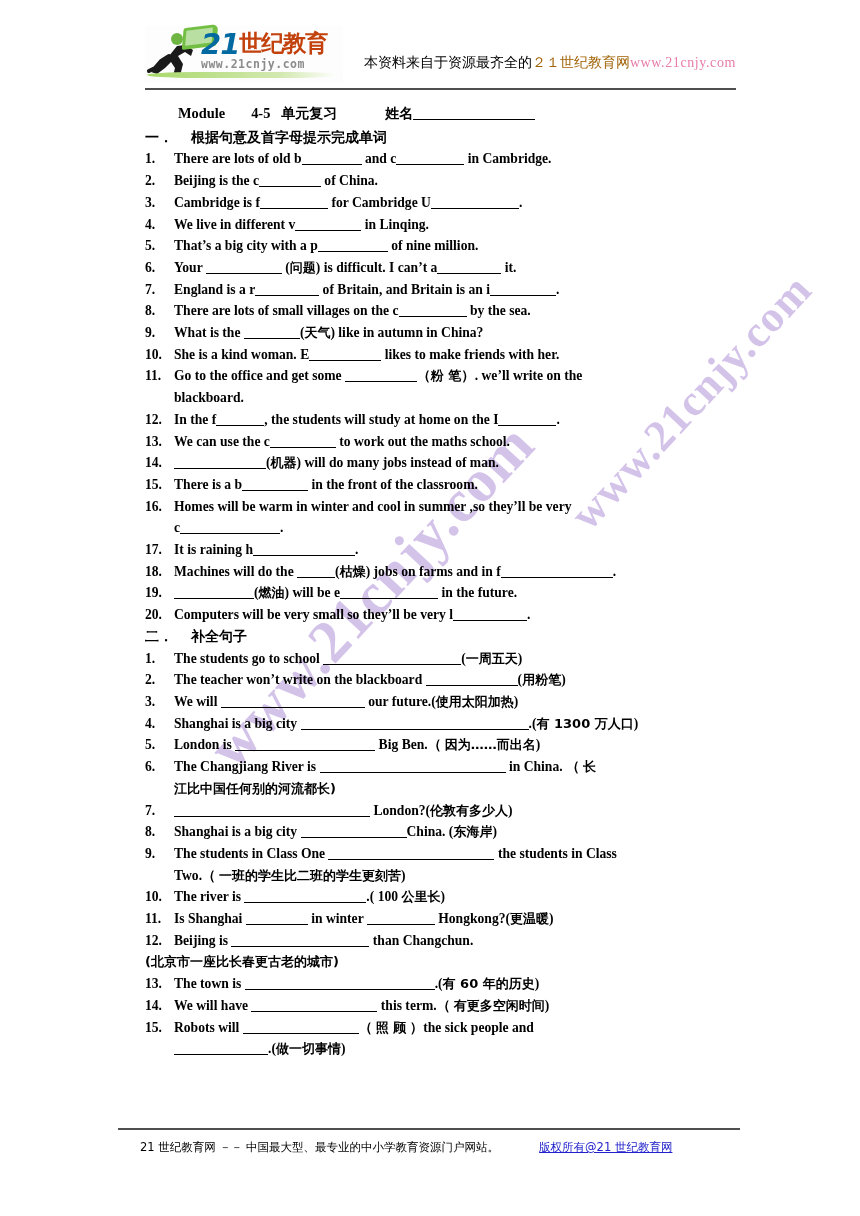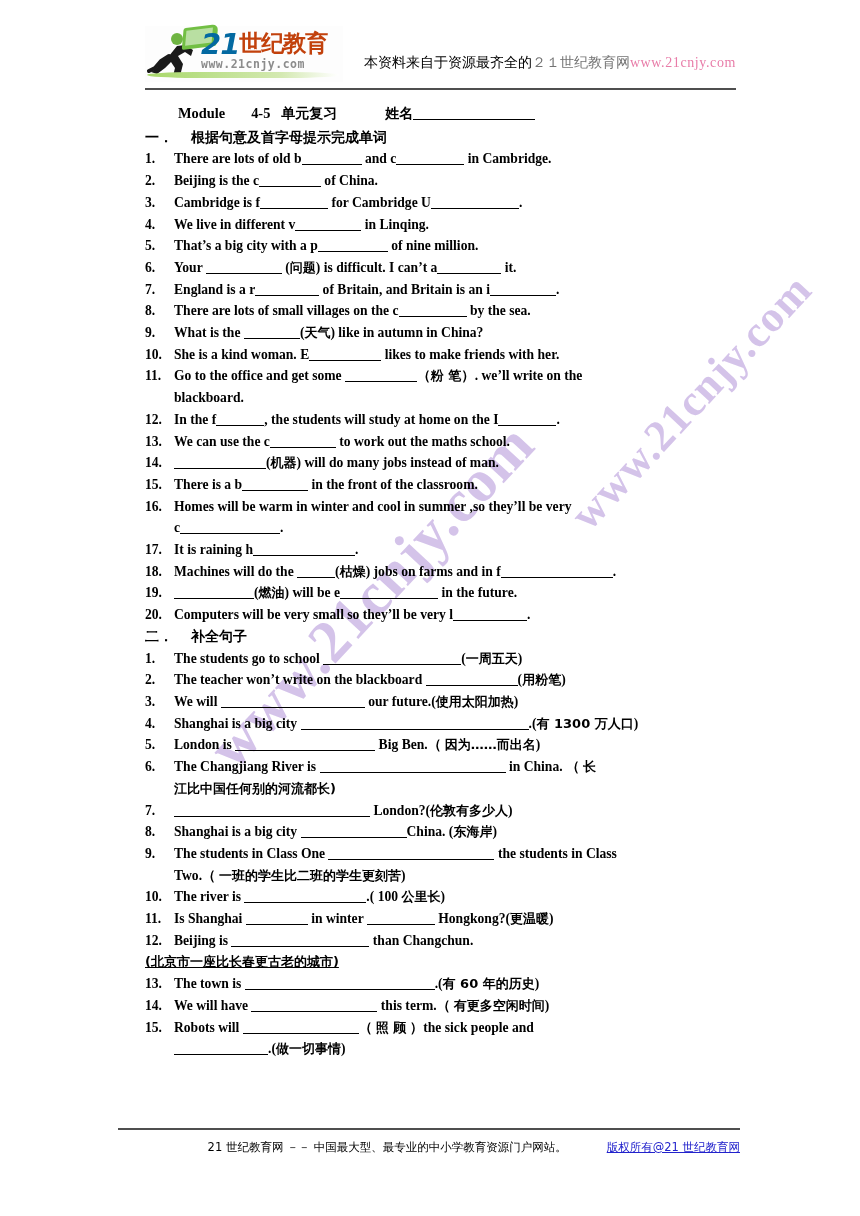--- a/index.html
+++ b/index.html
@@ -139,21 +139,21 @@
   
   #header-tagline {
     position: absolute;
     right: 0; top: 28px;
     font-family: "Liberation Serif", serif;
     font-size: 14px;
     white-space: nowrap;
     text-align: right;
   }
   .tag-black { color: #000; }
-  .tag-red { color: #737373; }
+  .tag-red { color: #a16207; }
   .tag-url {
     color: #e87ca8;
     font-family: "Liberation Serif", serif;
     letter-spacing: .6px;
   }
   #header-rule {
     position: absolute;
     left: 145px; top: 88px;
     width: 591px;
     height: 2px;
@@ -247,21 +247,20 @@
     background: #4f4f4f;
   }
   #footer-inner {
     position: absolute;
     left: 140px; top: 12px;
     width: 600px;
     font-family: "DejaVu Sans", "Liberation Sans", sans-serif;
     font-size: 11.5px;
     color: #000;
     white-space: nowrap;
-    text-align: right;
   }
   #footer-link {
     color: #2222cc;
     text-decoration: underline;
     margin-left: 40px;
     font-family: "DejaVu Sans", "Liberation Sans", sans-serif;
     font-size: 11.5px;
   }
 </style>
 </head>
@@ -341,21 +340,21 @@
         <li><span class="num">2.</span><span class="body"><span>The teacher won’t write on the blackboard </span><span class="u" style="width: 92px;"></span><span>(</span><span class="cn">用粉笔</span><span>)</span></span></li>
         <li><span class="num">3.</span><span class="body"><span>We will </span><span class="u" style="width: 144px;"></span><span> our future.(</span><span class="cn">使用太阳加热</span><span>)</span></span></li>
         <li><span class="num">4.</span><span class="body"><span>Shanghai is a big city </span><span class="u" style="width: 228px;"></span><span>.(</span><span class="cn">有 1300 万人口</span><span>)</span></span></li>
         <li><span class="num">5.</span><span class="body"><span>London is </span><span class="u" style="width: 140px;"></span><span> Big Ben.（ </span><span class="cn">因为……而出名</span><span>)</span></span></li>
         <li><span class="num">6.</span><span class="body spread"><span>The Changjiang River is </span><span class="u" style="width: 186px;"></span><span>  in China. （ </span><span class="cn">长</span></span><div class="cn">江比中国任何别的河流都长)</div></li>
         <li><span class="num">7.</span><span class="body"><span> </span><span class="u" style="width: 196px;"></span><span> London?(</span><span class="cn">伦敦有多少人</span><span>)</span></span></li>
         <li><span class="num">8.</span><span class="body"><span>Shanghai is a big city </span><span class="u" style="width: 106px;"></span><span>China. (</span><span class="cn">东海岸</span><span>)</span></span></li>
         <li><span class="num">9.</span><span class="body spread"><span>The students in Class One </span><span class="u" style="width: 166px;"></span><span> the students in Class</span></span><div><span>Two.（ </span><span class="cn">一班的学生比二班的学生更刻苦</span><span>)</span></div></li>
         <li><span class="num">10.</span><span class="body"><span>The river is </span><span class="u" style="width: 122px;"></span><span>.( 100 </span><span class="cn">公里长</span><span>)</span></span></li>
         <li><span class="num">11.</span><span class="body"><span>Is Shanghai </span><span class="u" style="width: 62px;"></span><span> in winter </span><span class="u" style="width: 68px;"></span><span> Hongkong?(</span><span class="cn">更温暖</span><span>)</span></span></li>
-        <li class="nojustify"><span class="num">12.</span><span class="body"><span>Beijing is </span><span class="u" style="width: 138px;"></span><span> than Changchun.</span></span><div class="cn" style="margin-left: -29px; text-decoration: underline;">(北京市一座比长春更古老的城市)</div></li>
+        <li class="nojustify"><span class="num">12.</span><span class="body"><span>Beijing is </span><span class="u" style="width: 138px;"></span><span> than Changchun.</span></span><div class="cn" style="margin-left: -29px;">(北京市一座比长春更古老的城市)</div></li>
         <li><span class="num">13.</span><span class="body"><span>The town is </span><span class="u" style="width: 190px;"></span><span>.(</span><span class="cn">有 60 年的历史</span><span>)</span></span></li>
         <li><span class="num">14.</span><span class="body"><span>We will have </span><span class="u" style="width: 126px;"></span><span> this term.（ </span><span class="cn">有更多空闲时间</span><span>)</span></span></li>
         <li><span class="num">15.</span><span class="body spread"><span>Robots will </span><span class="u" style="width: 116px;"></span><span>（ </span><span class="cn">照 顾</span><span> ）the sick people and</span></span><div><span class="u" style="width: 94px;"></span><span>.(</span><span class="cn">做一切事情</span><span>)</span></div></li>
       </ol>
   </div>
 
   <div id="footer">
     <div id="footer-rule"></div>
     <div id="footer-inner">
       <span>21 世纪教育网  －－  中国最大型、最专业的中小学教育资源门户网站。</span><a id="footer-link" href="#">版权所有@21 世纪教育网</a>

